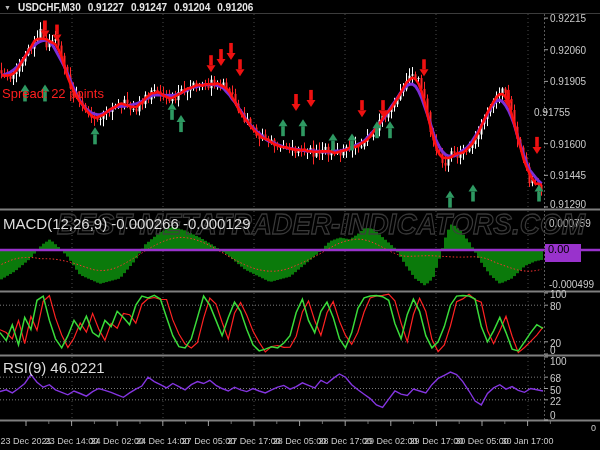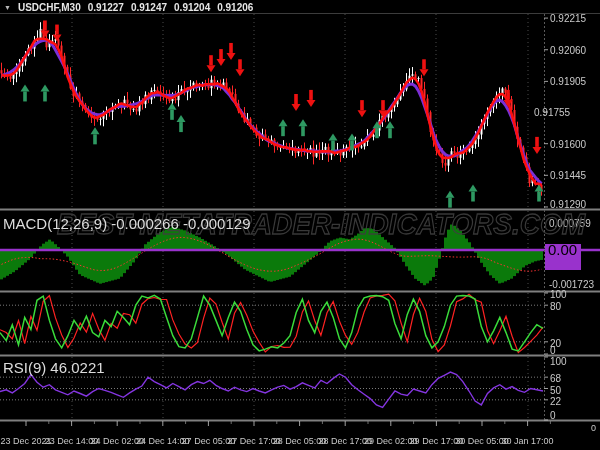--- a/index.html
+++ b/index.html
@@ -10,21 +10,21 @@
             color:#e6e6e6;z-index:6;}
   .titlebar .dd{color:#b8b8b8;font-size:7px;}
   .quote{font-weight:bold;}
   .spread{position:absolute;left:2px;top:86px;font-size:13px;z-index:4;}
   .indlabel{position:absolute;left:3px;font-size:15px;color:#dcdcdc;z-index:6;white-space:nowrap;}
   .indlabel span{margin-right:4px;}
   #macd-label{top:215px;}
   #stoch-label{top:295px;}
   #rsi-label{top:359px;}
   .axis-label{position:absolute;font-size:10px;color:#c9c9c9;white-space:nowrap;z-index:4;}
-  #zero-badge{position:absolute;left:545px;top:244px;width:33px;height:26px;font-size:15px;
+  #zero-badge{position:absolute;left:545px;top:244px;width:33px;height:18px;font-size:11px;
               line-height:11px;padding-left:3px;color:#000;z-index:5;}
   .tlabel{position:absolute;top:436px;font-size:9px;color:#c9c9c9;white-space:nowrap;
           transform:translateX(-50%);z-index:4;}
   #corner-zero{position:absolute;left:591px;top:423px;font-size:9px;color:#c9c9c9;z-index:4;}
   svg{position:absolute;left:0;top:0;}
   #wm{z-index:5;pointer-events:none;}
   #cv{z-index:1;}
 </style>
 </head>
 <body>
@@ -719,33 +719,34 @@
       <line x1="482" y1="421" x2="482" y2="426" stroke="#c9c9c9" stroke-width="0.8"></line>
       <line x1="504.8" y1="421" x2="504.8" y2="424" stroke="#888" stroke-width="0.8"></line>
       <line x1="527.6" y1="421" x2="527.6" y2="426" stroke="#c9c9c9" stroke-width="0.8"></line>
       <line x1="550.4" y1="421" x2="550.4" y2="424" stroke="#888" stroke-width="0.8"></line>
     </svg>
 
   <svg id="wm" width="600" height="450">
     <text id="wm-text" x="57" y="234" font-size="30" font-style="italic" font-weight="bold" fill="none" stroke-width="1.3" opacity="0.9" textLength="528" lengthAdjust="spacingAndGlyphs" stroke="#3f3f3f">BEST-METATRADER-INDICATORS.COM</text>
   </svg>
 
+  <div class="spread" style="color: rgb(255, 31, 31);">Spread: 22 points</div>
 
   <div class="indlabel" id="macd-label">
     <span>MACD(12,26,9)</span><span>-0.000266 -0.000129</span>
   </div>
   <div class="indlabel" id="rsi-label">
     <span>RSI(9)</span><span>46.0221</span>
   </div>
 
   <div id="price-axis"></div>
 
   <div class="axis-label" style="left:549px;top:218px;text-align:right;">0.000759</div>
   <div id="zero-badge" style="background: rgb(153, 50, 204);">0.00</div>
-  <div class="axis-label" style="left:549px;top:279px;">-0.001723</div>
+  <div class="axis-label" style="left:549px;top:279px;">-0.000499</div>
 
   <div id="stoch-axis"></div>
   <div id="rsi-axis"></div>
 
   <div id="time-axis"></div>
   <div id="corner-zero">0</div>
 
 <div class="axis-label" style="left: 550px; top: 13.0842px;">0.92215</div>
     <div class="axis-label" style="left: 550px; top: 44.7368px;">0.92060</div>
     <div class="axis-label" style="left: 550px; top: 76.3895px;">0.91905</div>

